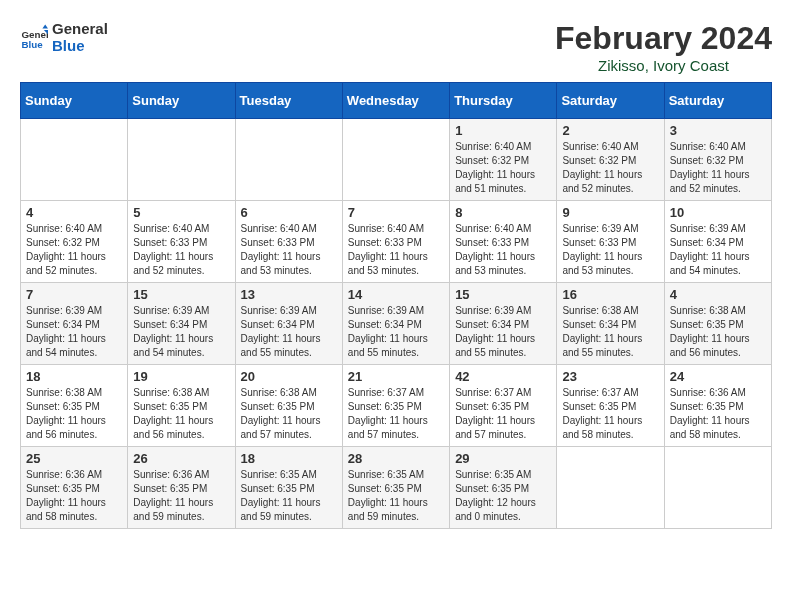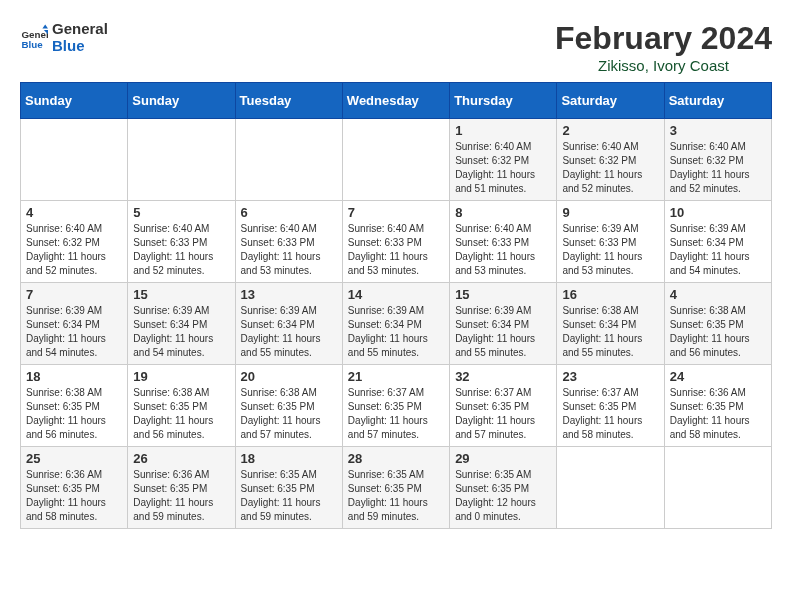--- a/index.html
+++ b/index.html
@@ -268,21 +268,21 @@
 and 57 minutes.</div>
         </td>
         <td>
           <span class="day-number">21</span>
           <div class="day-info" style="white-space: pre-line;">Sunrise: 6:37 AM
 Sunset: 6:35 PM
 Daylight: 11 hours
 and 57 minutes.</div>
         </td>
         <td>
-          <span class="day-number">32</span>
+          <span class="day-number">42</span>
           <div class="day-info" style="white-space: pre-line;">Sunrise: 6:37 AM
 Sunset: 6:35 PM
 Daylight: 11 hours
 and 57 minutes.</div>
         </td>
         <td>
           <span class="day-number">23</span>
           <div class="day-info" style="white-space: pre-line;">Sunrise: 6:37 AM
 Sunset: 6:35 PM
 Daylight: 11 hours

